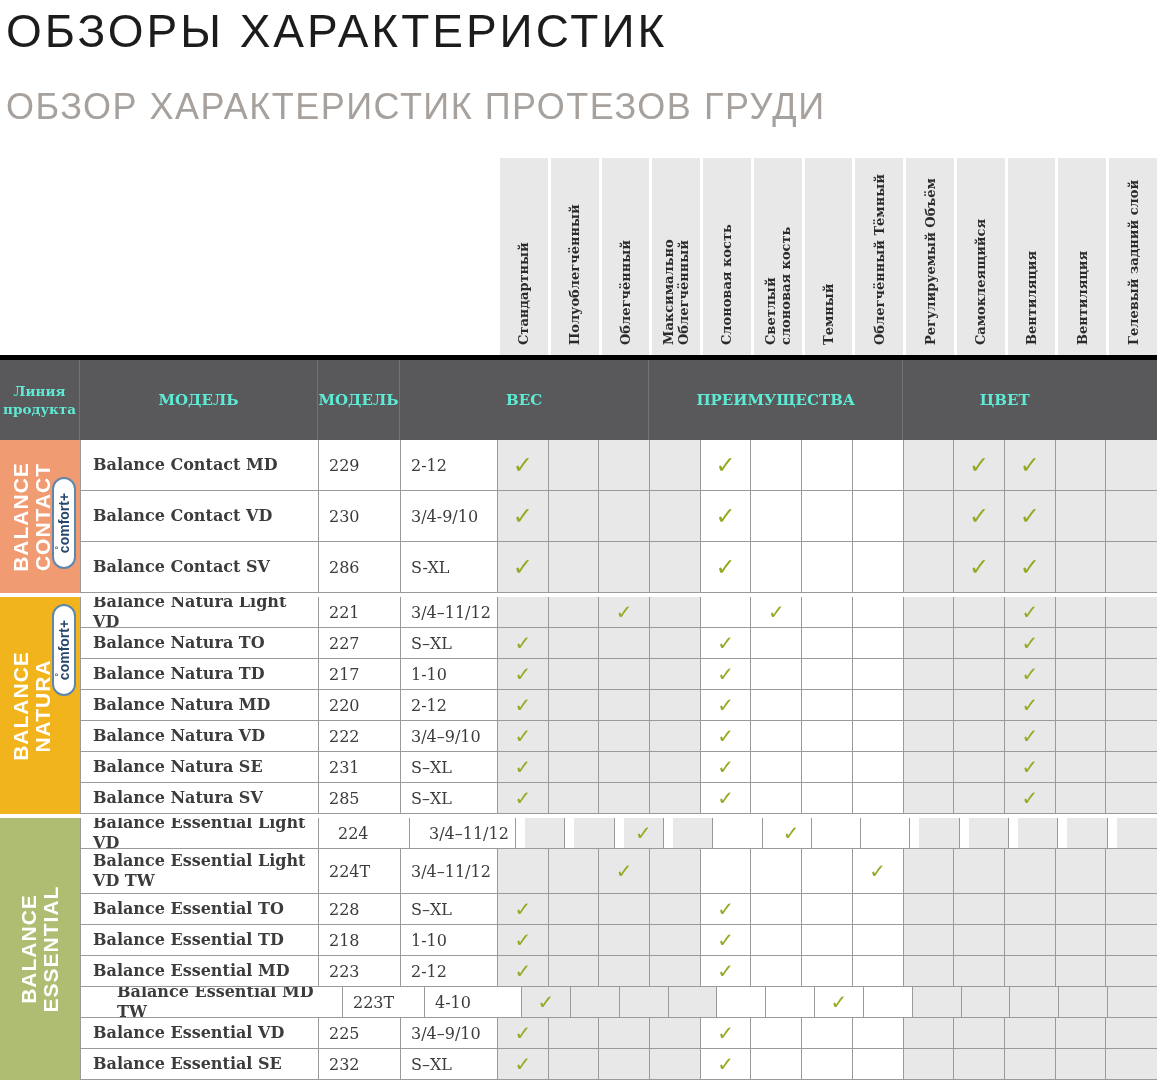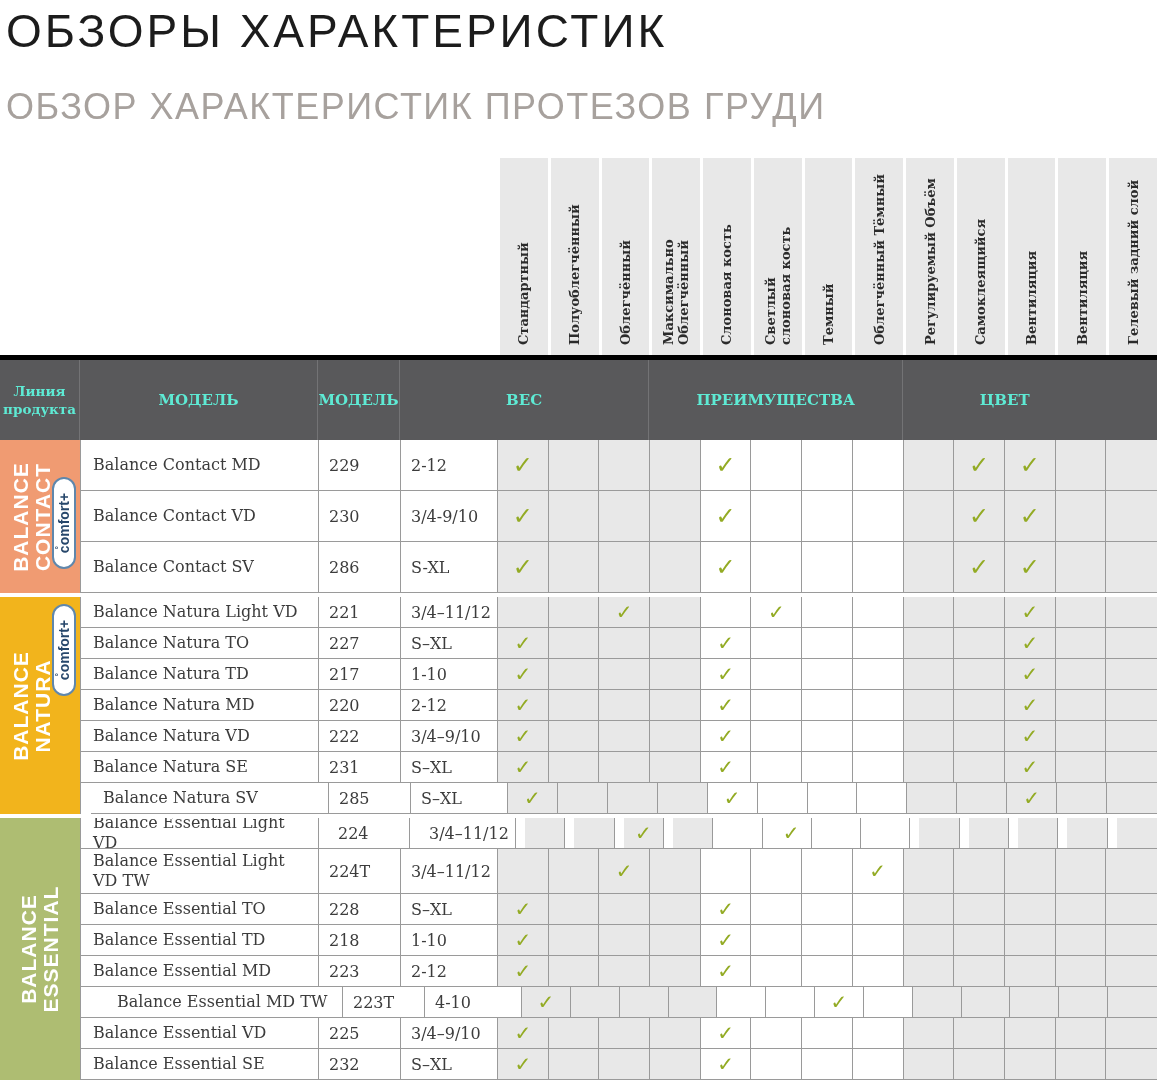--- a/index.html
+++ b/index.html
@@ -24,21 +24,21 @@
   .section:first-child{margin-top:0;}
   .sec-label{width:80px;flex:0 0 80px;position:relative;overflow:hidden;}
   .sec-label-text{position:absolute;top:50%;left:50%;transform:translate(-50%,-50%) rotate(-90deg);white-space:pre;text-align:center;color:#fff;font-family:"Liberation Sans",sans-serif;font-weight:bold;font-size:21px;line-height:22px;letter-spacing:1px;}
   .sec0 .sec-label-text,.sec1 .sec-label-text{left:40%;}
   .badge{position:absolute;width:92px;height:24px;left:18px;border:2px solid #5f87ac;border-radius:14px;background:#fff;color:#27476b;font-family:"Liberation Sans",sans-serif;font-weight:600;font-size:14px;display:flex;align-items:center;justify-content:center;transform:rotate(-90deg);box-sizing:border-box;}
   .sec0 .badge{top:calc(50% - 6px);}
   .sec1 .badge{top:41px;}
   .sec-rows{flex:1;display:flex;flex-direction:column;border-left:1px solid #9a9a9a;}
   .trow{display:grid;grid-template-columns:238px 82px 97px repeat(13,1fr);border-bottom:1px solid #9a9a9a;}
   .cell{display:flex;align-items:center;border-right:1px solid #9a9a9a;color:#3c3c3c;font-size:16px;overflow:hidden;}
-  .cell.name{padding:2px 6px 2px 12px;line-height:1.25;}
+  .cell.name{padding:2px 6px 2px 12px;line-height:1.25;font-weight:bold;}
   .cell.model,.cell.size{padding-left:10px;}
   .cell.feat{justify-content:center;border-right:1px solid #9a9a9a;}
   .trow .cell:last-child{border-right:none;}
   .feat.shade{background:#e8e8e8;}
   .check{color:#93ab24;font-weight:bold;font-size:20px;font-family:"DejaVu Sans",sans-serif;}
   .sec0 .check{font-size:24px;}
   
   .bottom-strip{display:flex;height:5px;}
   .bs-left{width:80px;background:#aebd72;}
   .bs-right{flex:1;background:#4e4e50;}
@@ -336,21 +336,21 @@
             <div class="cell feat"></div>
             <div class="cell feat"></div>
             <div class="cell feat shade"></div>
             <div class="cell feat shade"></div>
             <div class="cell feat shade">
               <span class="check" style="color: rgb(147, 171, 36);">✓</span>
             </div>
             <div class="cell feat shade"></div>
             <div class="cell feat shade"></div>
           </div>
-          <div class="trow" style="height: 30px; margin-left: 10px;">
+          <div class="trow" style="height: 30px;">
             <div class="cell name">Balance Natura SV</div>
             <div class="cell model">285</div>
             <div class="cell size">S–XL</div>
             <div class="cell feat shade">
               <span class="check" style="color: rgb(147, 171, 36);">✓</span>
             </div>
             <div class="cell feat shade"></div>
             <div class="cell feat shade"></div>
             <div class="cell feat shade"></div>
             <div class="cell feat">

